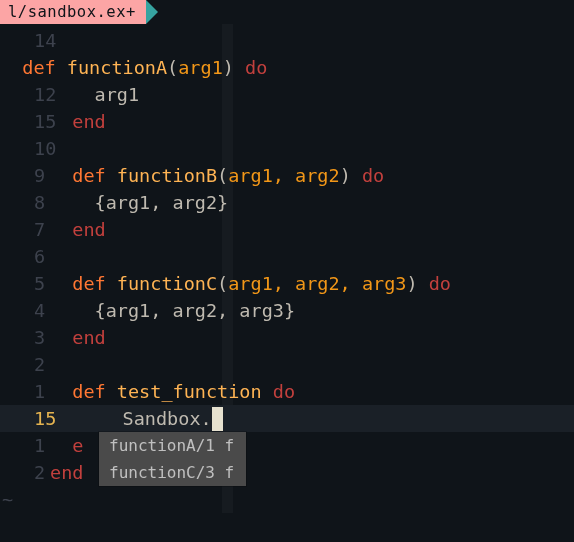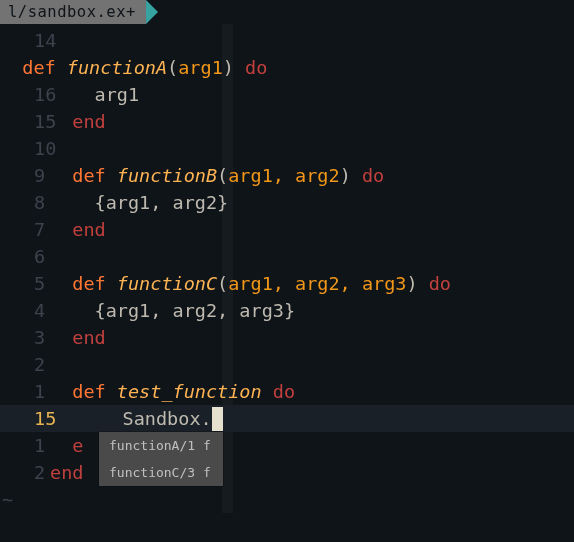--- a/index.html
+++ b/index.html
@@ -14,21 +14,21 @@
     line-height: 27px;
   }
   .tab-bar {
     height: 24px;
     display: flex;
     align-items: stretch;
     background: #0f1419;
   }
   .tab {
     position: relative;
-    background: #737373;
+    background: #fca5a5;
     color: #0f1419;
     font-size: 15.5px;
     padding: 2px 10px 2px 8px;
     font-family: inherit;
     display: flex;
     align-items: center;
     letter-spacing: 0.5px;
   }
   .tab::after {
     content: "";
@@ -68,21 +68,21 @@
     color: #3d424d;
     flex-shrink: 0;
     user-select: none;
     font-variant-numeric: tabular-nums;
     padding-left: 34px;
   }
   .line.current .gutter { color: #e6b450; font-weight: 500; }
   .code { white-space: pre; }
   .kw-def   { color: #ff7733; }
   .kw-do    { color: #c2403d; }
-  .fn-name  { color: #ffb454; font-style: italic; }
+  .fn-name  { color: #ffb454; }
   .mod-name { color: #59c2ff; }
   .param    { color: #f29718; }
   .punc     { color: #bfbab0; }
   .tuple    { color: #bfbab0; margin-top: 44px; }
   .var      { color: #bfbab0; }
   .mod-ref  { color: #bfbab0; }
 
   .cursor {
     display: inline-block;
     width: 11px;
@@ -103,21 +103,21 @@
     padding-left: 2px;
   }
 
   .popup {
     position: absolute;
     left: 99px;
     top: 0;
     background: #4a4a4a;
     color: #c0c0c0;
     font-family: inherit;
-    font-size: 13px;
+    font-size: 16px;
     z-index: 5;
     line-height: 27px;
     box-shadow: 0 0 0 1px rgba(0,0,0,0.2);
   }
   .popup-item {
     padding: 0 12px 0 10px;
     white-space: pre;
   }
   .popup-kind { color: #c0c0c0; }
   
@@ -141,21 +141,21 @@
 
   <div class="line">
     <div class="gutter">14</div>
   </div>
 
   <div class="line">
     <div class="code">  <span class="kw-def">def</span> <span class="fn-name">functionA</span><span class="punc">(</span><span class="param">arg1</span><span class="punc">)</span> <span class="kw-do">do</span></div>
   </div>
 
   <div class="line">
-    <div class="gutter">16</div>
+    <div class="gutter">12</div>
     <div class="code">    <span class="var">arg1</span></div>
   </div>
 
   <div class="line">
     <div class="gutter">15</div>
     <div class="code">  <span class="kw-do">end</span></div>
   </div>
 
   <div class="line">
     <div class="gutter">10</div>

